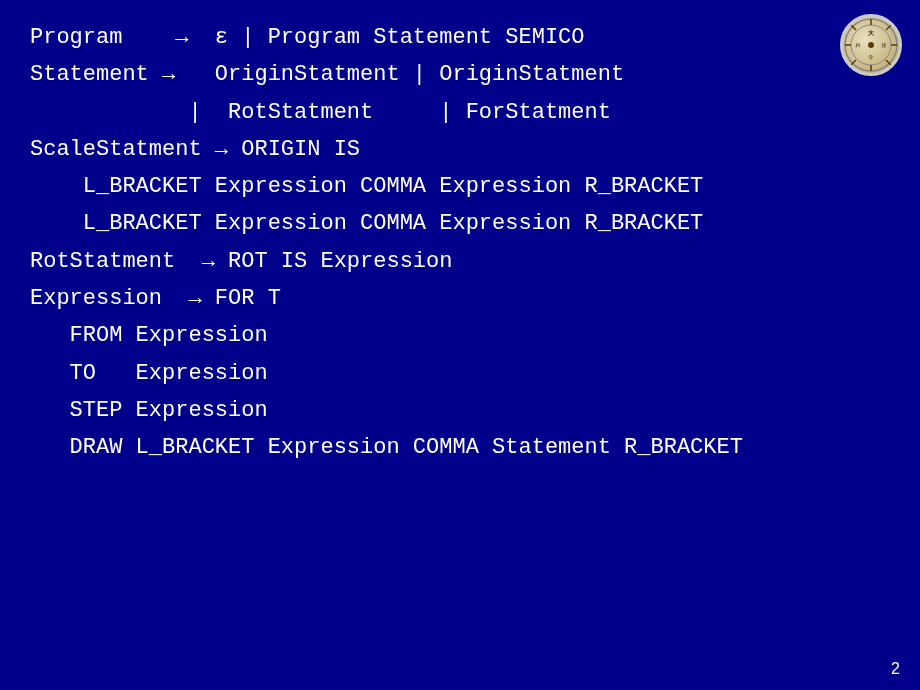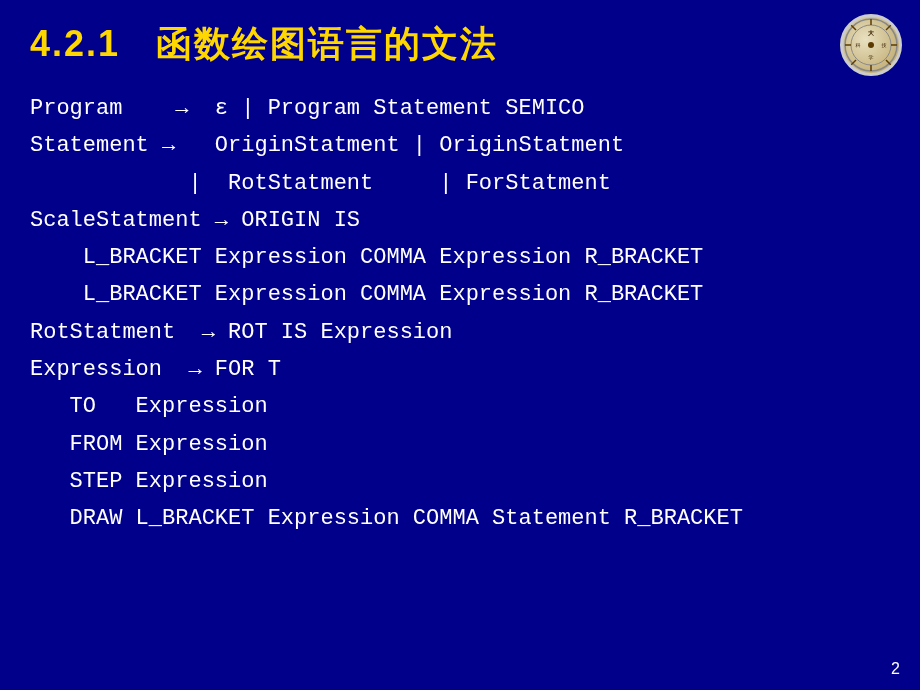--- a/index.html
+++ b/index.html
@@ -95,38 +95,33 @@
         <line x1="8" y1="48" x2="13" y2="43" stroke="#5a3a00" stroke-width="1.5"></line>
 
         <text x="28" y="18" text-anchor="middle" font-size="6" fill="#3a2000" font-weight="bold">大</text>
         <text x="28" y="42" text-anchor="middle" font-size="5" fill="#3a2000">学</text>
         <text x="15" y="30" text-anchor="middle" font-size="5" fill="#3a2000">科</text>
         <text x="41" y="30" text-anchor="middle" font-size="5" fill="#3a2000">技</text>
       </svg>
     </div>
   </div>
 
-  <div class="title">
-    <span>4.2.1</span>
-    &nbsp;
-    <span>函数绘图语言的文法</span>
-  </div>
 
   <div class="content">
 
     <div class="line">Program    →  ε | Program Statement SEMICO</div>
     <div class="line">Statement →   OriginStatment | OriginStatment</div>
     <div class="line">            |  RotStatment     | ForStatment</div>
     <div class="line">ScaleStatment → ORIGIN IS</div>
     <div class="line">    L_BRACKET Expression COMMA Expression R_BRACKET</div>
     <div class="line">    L_BRACKET Expression COMMA Expression R_BRACKET</div>
     <div class="line">RotStatment  → ROT IS Expression</div>
     <div class="line">Expression  → FOR T</div>
+    <div class="line">   FROM Expression</div>
     <div class="line">   TO   Expression</div>
-    <div class="line">   FROM Expression</div>
     <div class="line">   STEP Expression</div>
     <div class="line">   DRAW L_BRACKET Expression COMMA Statement R_BRACKET</div>
 
   </div>
 
   <div class="page-num">2</div>
 
 </div>
 
 </body></html>

